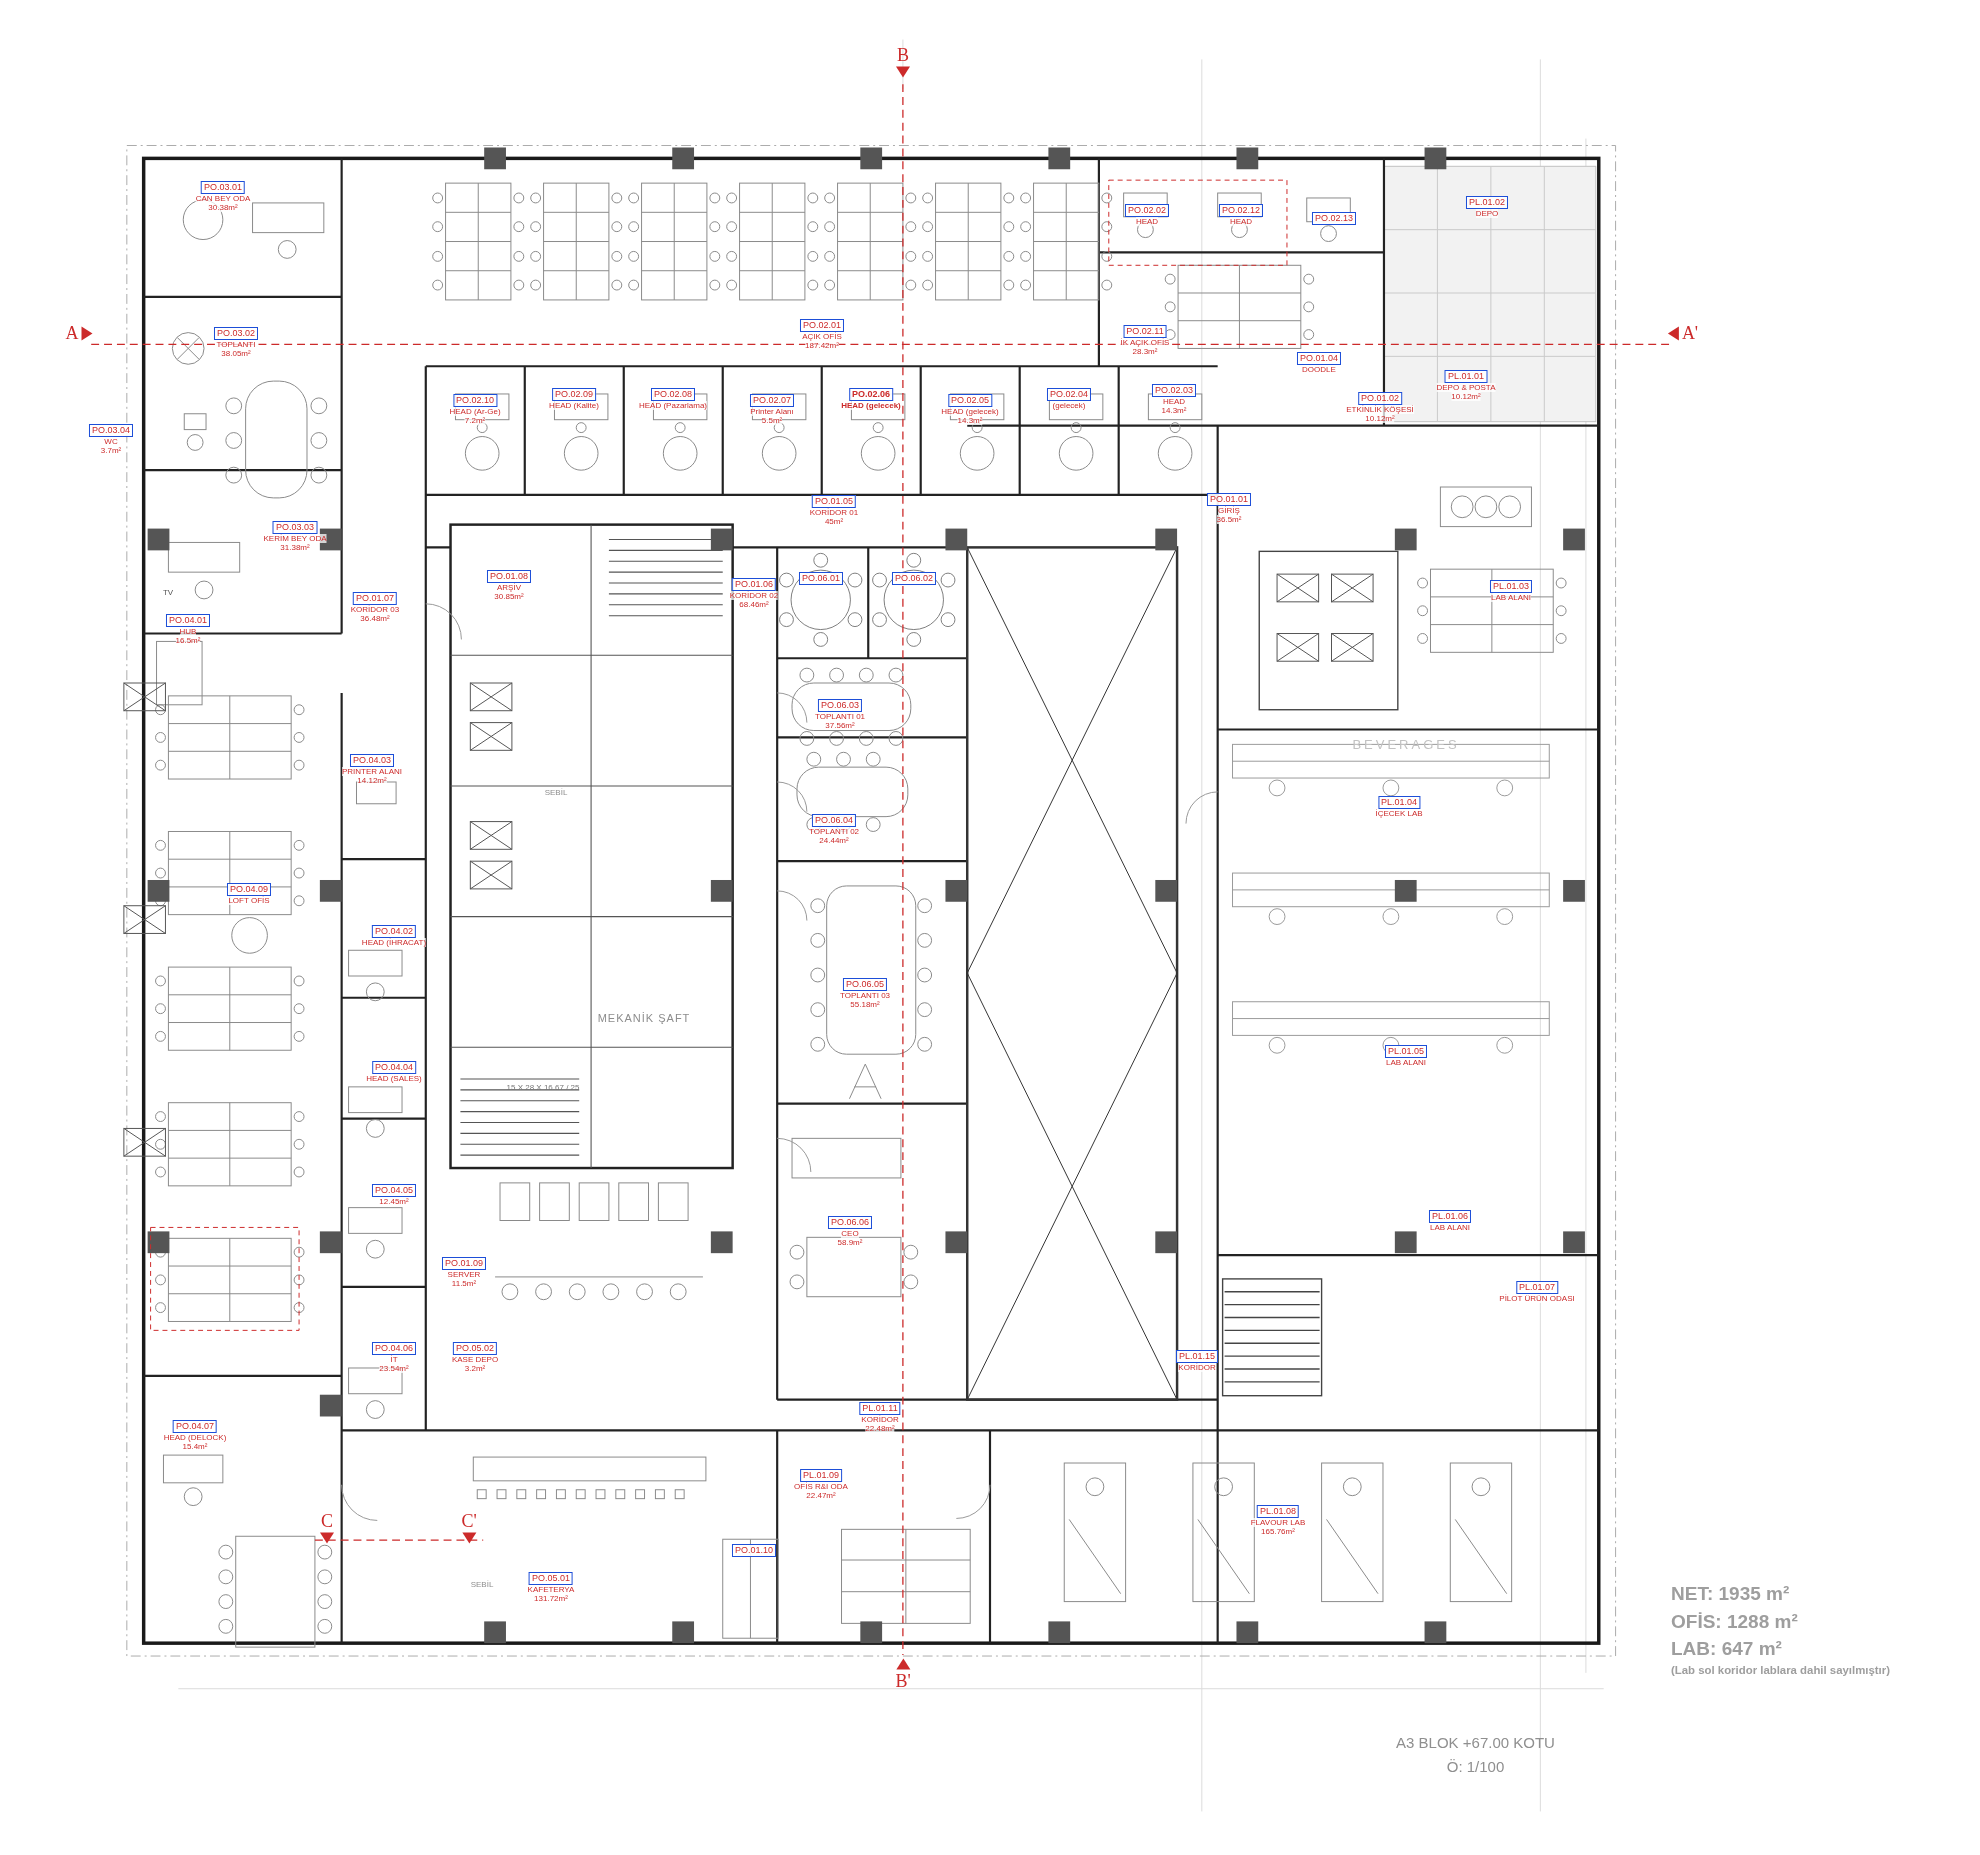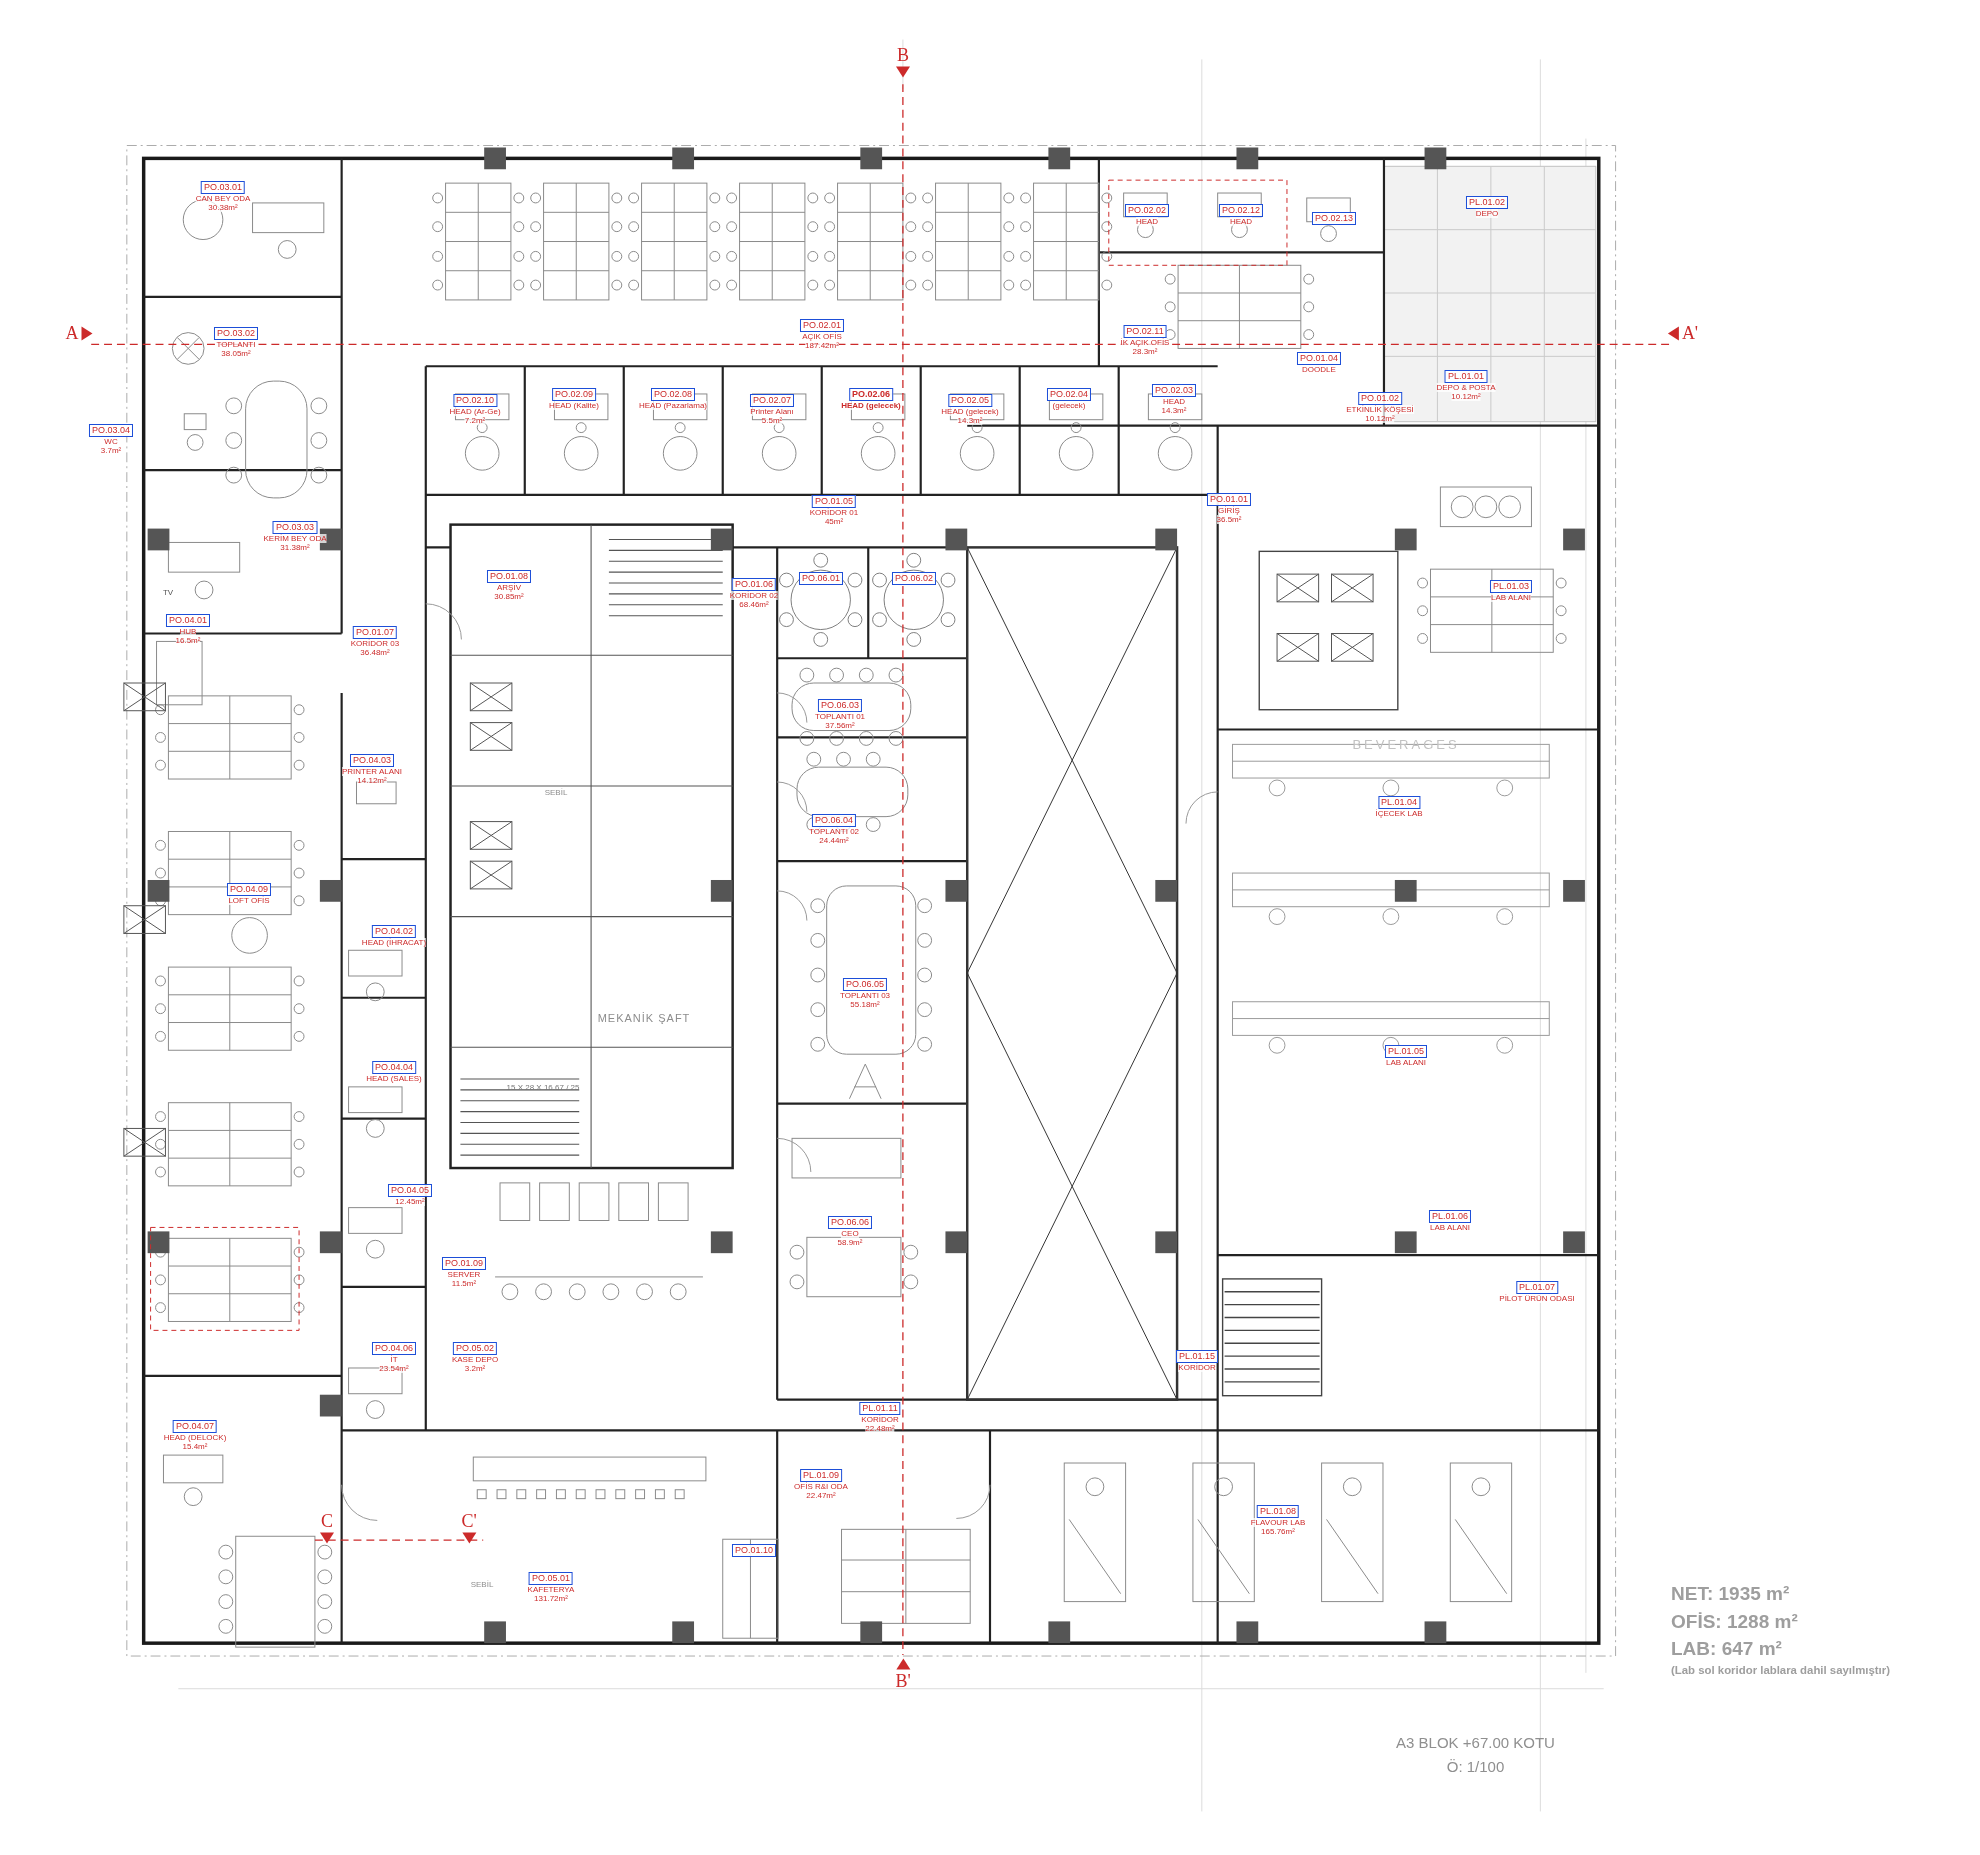--- a/index.html
+++ b/index.html
@@ -582,21 +582,21 @@
       <div class="room-label" style="left: 754px; top: 578px;">
         <span class="rl-code">PO.01.06</span>
         <span class="rl-name">KORİDOR 02</span>
         <span class="rl-area">68.46m²</span>
       </div>
       <div class="room-label" style="left: 509px; top: 570px;">
         <span class="rl-code">PO.01.08</span>
         <span class="rl-name">ARŞİV</span>
         <span class="rl-area">30.85m²</span>
       </div>
-      <div class="room-label" style="left: 375px; top: 626px; align-items: center;">
+      <div class="room-label" style="left: 375px; top: 592px; align-items: center;">
         <span class="rl-code">PO.01.07</span>
         <span class="rl-name">KORİDOR 03</span>
         <span class="rl-area">36.48m²</span>
       </div>
       <div class="room-label" style="left: 821px; top: 572px;">
         <span class="rl-code">PO.06.01</span>
       </div>
       <div class="room-label" style="left: 914px; top: 572px;">
         <span class="rl-code">PO.06.02</span>
       </div>
@@ -630,21 +630,21 @@
         <span class="rl-name">LOFT OFİS</span>
       </div>
       <div class="room-label" style="left: 394px; top: 925px;">
         <span class="rl-code">PO.04.02</span>
         <span class="rl-name">HEAD (İHRACAT)</span>
       </div>
       <div class="room-label" style="left: 394px; top: 1061px;">
         <span class="rl-code">PO.04.04</span>
         <span class="rl-name">HEAD (SALES)</span>
       </div>
-      <div class="room-label" style="left: 394px; top: 1184px; margin-left: 16px;">
+      <div class="room-label" style="left: 394px; top: 1184px;">
         <span class="rl-code">PO.04.05</span>
         <span class="rl-area">12.45m²</span>
       </div>
       <div class="room-label" style="left: 464px; top: 1257px;">
         <span class="rl-code">PO.01.09</span>
         <span class="rl-name">SERVER</span>
         <span class="rl-area">11.5m²</span>
       </div>
       <div class="room-label" style="left: 394px; top: 1342px;">
         <span class="rl-code">PO.04.06</span>

